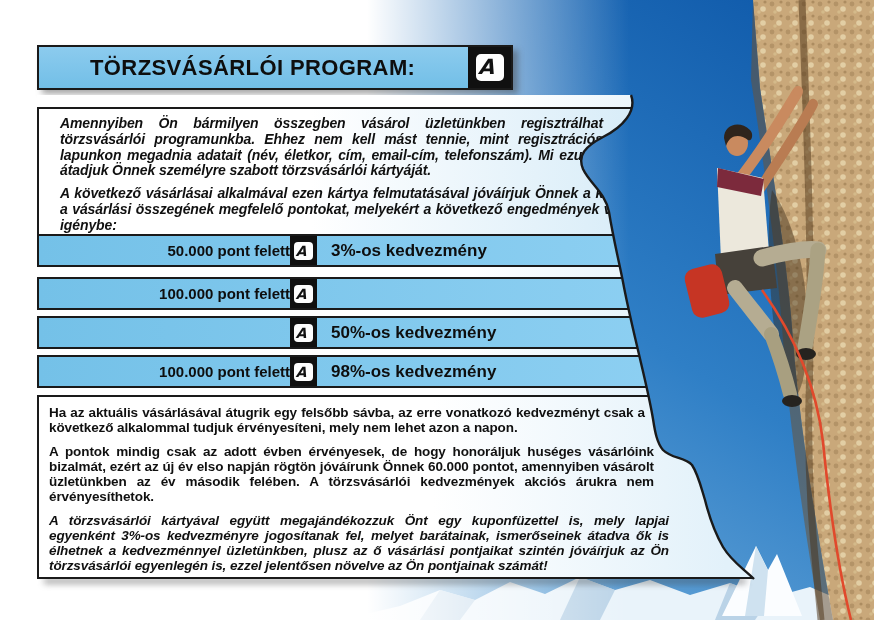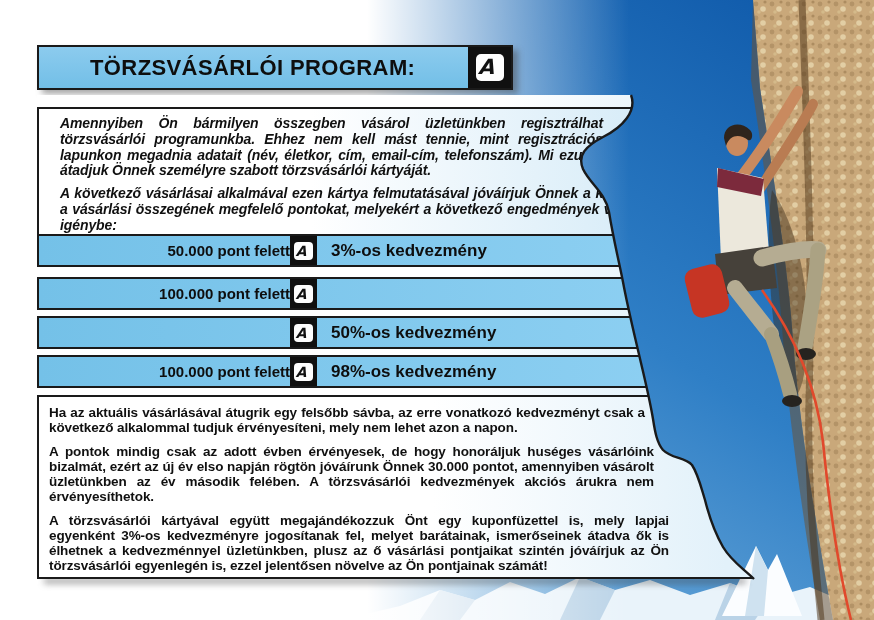--- a/index.html
+++ b/index.html
@@ -61,21 +61,21 @@
   .panel p{
     margin:0 0 7px 0;font-weight:bold;color:#101010;
     font-size:14px;line-height:15.8px;text-align:justify;
     letter-spacing:-.1px;
   }
   .p-intro1{width:543px;}
   .p-intro2{width:596px;}
   .panel-2 p{font-size:13.5px;line-height:15px;margin-bottom:9px;}
   .p-terms1{width:596px;}
   .p-terms2{width:605px;}
-  .p-terms3{width:620px;}
+  .p-terms3{width:620px;font-style:italic;}
   
   .tier-bar{
     position:absolute;left:0;width:660px;height:33px;box-sizing:border-box;
     border:2px solid #1a1a1a;
     background:linear-gradient(to right,#74c1e8,#8ed0f2);
   }
   .tier-1{top:139px;}.tier-2{top:182px;}.tier-3{top:221px;}.tier-4{top:260px;}
   .tier-points{
     position:absolute;left:0;top:0;width:243px;height:29px;line-height:29px;
     text-align:right;font-size:15px;font-weight:bold;color:#0e0e0e;padding-left:8px;
@@ -235,21 +235,21 @@
       <span class="tier-logo">
           <span class="logo-inner">
             <i>A</i>
           </span>
         </span>
       <span class="tier-disc">98%-os kedvezmény</span>
     </div>
 
     <div class="panel panel-2">
       <p class="p-terms1">Ha az aktuális vásárlásával átugrik egy felsőbb sávba, az erre vonatkozó kedvezményt csak a következő alkalommal tudjuk érvényesíteni, mely nem lehet azon a napon.</p>
-      <p class="p-terms2">A pontok mindig csak az adott évben érvényesek, de hogy honoráljuk huséges vásárlóink bizalmát, ezért az új év elso napján rögtön jóváírunk Önnek 30.000 pontot, amennyiben vásárolt üzletünkben az év második felében. A törzsvásárlói kedvezmények akciós árukra nem érvényesíthetok.</p>
+      <p class="p-terms2">A pontok mindig csak az adott évben érvényesek, de hogy honoráljuk huséges vásárlóink bizalmát, ezért az új év elso napján rögtön jóváírunk Önnek 60.000 pontot, amennyiben vásárolt üzletünkben az év második felében. A törzsvásárlói kedvezmények akciós árukra nem érvényesíthetok.</p>
       <p class="p-terms3">A törzsvásárlói kártyával együtt megajándékozzuk Önt egy kuponfüzettel is, mely lapjai egyenként 3%-os kedvezményre jogosítanak fel, melyet barátainak, ismerőseinek átadva ők is élhetnek a kedvezménnyel üzletünkben, plusz az ő vásárlási pontjaikat szintén jóváírjuk az Ön törzsvásárlói egyenlegén is, ezzel jelentősen növelve az Ön pontjainak számát!</p>
     </div>
 
   </div>
 
   <svg class="edge-outline" width="730" height="486" viewBox="0 0 730 486">
     <path d="M594,0
              C600,16 586,32 566,42
              C549,51 540,60 546,74
              C553,89 568,97 572,117

